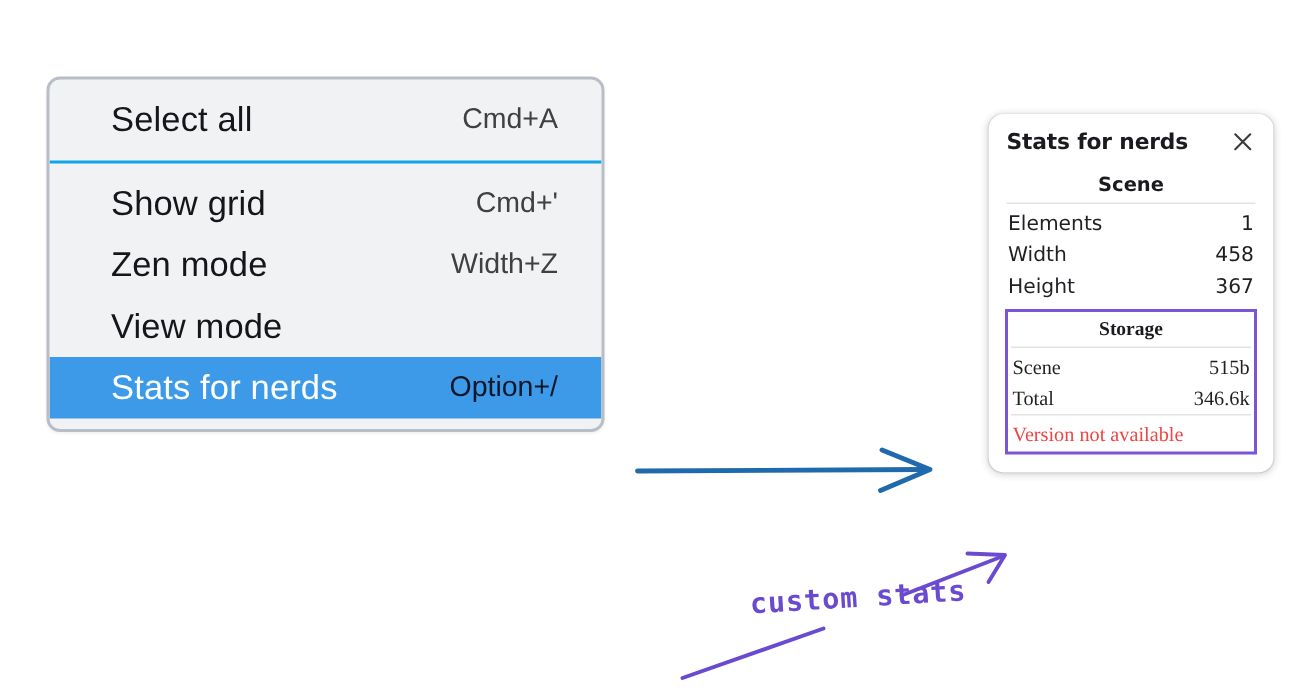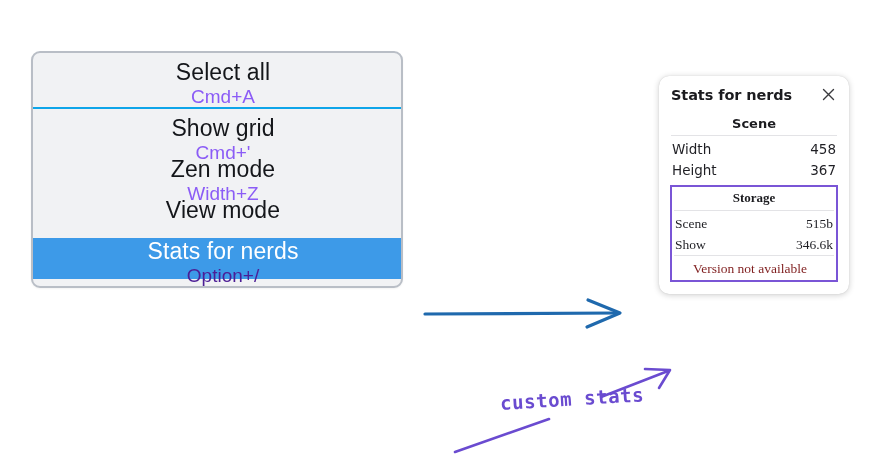--- a/index.html
+++ b/index.html
@@ -36,38 +36,37 @@
     border-top: 2px solid #0ea5e9;
   }
   .menu-item {
     display: flex;
     align-items: center;
     justify-content: space-between;
     height: 41px;
     padding: 0 29px 0 41px;
     box-sizing: border-box;
     cursor: default;
-    flex-direction: column;
   }
   .menu-item .mi-label {
     font-size: 23px;
     color: #14161a;
     letter-spacing: 0.1px;
     white-space: nowrap;
   }
   .menu-item .mi-shortcut {
     font-size: 19px;
-    color: #8b5cf6;
+    color: #404040;
     white-space: nowrap;
   }
   .menu-item.selected {
     background: #3d9ae8;
   }
   .menu-item.selected .mi-label { color: #ffffff; }
-  .menu-item.selected .mi-shortcut { color: #4c1d95; }
+  .menu-item.selected .mi-shortcut { color: #0f172a; }
 
   
   #stats-card {
     position: absolute;
     left: 659px;
     top: 76px;
     width: 190px;
     background: #ffffff;
     border-radius: 10px;
     box-shadow: 0 1px 6px rgba(0,0,0,0.20), 0 0 1px rgba(0,0,0,0.18);
@@ -122,23 +121,22 @@
   
   #custom-stats-box {
     border: 2px solid #7a55d6;
     margin: 5px -1px 0 -1px;
     padding: 0 2px 2px 2px;
     box-sizing: border-box;
     font-family: Liberation Serif, serif;
   }
   .note-row {
     font-size: 13.5px;
-    color: #7f1d1d;
+    color: #ef4444;
     padding: 3px 1px 1px 1px;
-    margin-left: 18px;
   }
 
   
   #annotations {
     position: absolute;
     left: 0; top: 0;
     width: 873px; height: 461px;
     pointer-events: none;
   }
   #custom-stats-label {
@@ -195,39 +193,43 @@
       <svg width="13" height="13" viewBox="0 0 13 13" aria-hidden="true">
         <path d="M1.5 1.5 L11.5 11.5 M11.5 1.5 L1.5 11.5" stroke="#3a3a3e" stroke-width="1.4" stroke-linecap="round"></path>
       </svg>
     </span>
   </div>
 
   <div class="section-head">Scene</div>
   <div class="hr"></div>
 
   <div class="stat-row">
+    <span class="sl">Elements</span>
+    <span class="sv">1</span>
+  </div>
+  <div class="stat-row">
     <span class="sl">Width</span>
     <span class="sv">458</span>
   </div>
   <div class="stat-row">
     <span class="sl">Height</span>
     <span class="sv">367</span>
   </div>
 
   <div id="custom-stats-box">
 
     <div class="section-head">Storage</div>
     <div class="hr"></div>
 
     <div class="stat-row">
       <span class="sl">Scene</span>
       <span class="sv">515b</span>
     </div>
     <div class="stat-row">
-      <span class="sl">Show</span>
+      <span class="sl">Total</span>
       <span class="sv">346.6k</span>
     </div>
 
     <div class="hr"></div>
 
     <div class="note-row">Version not available</div>
   </div>
 
 </div>
 

